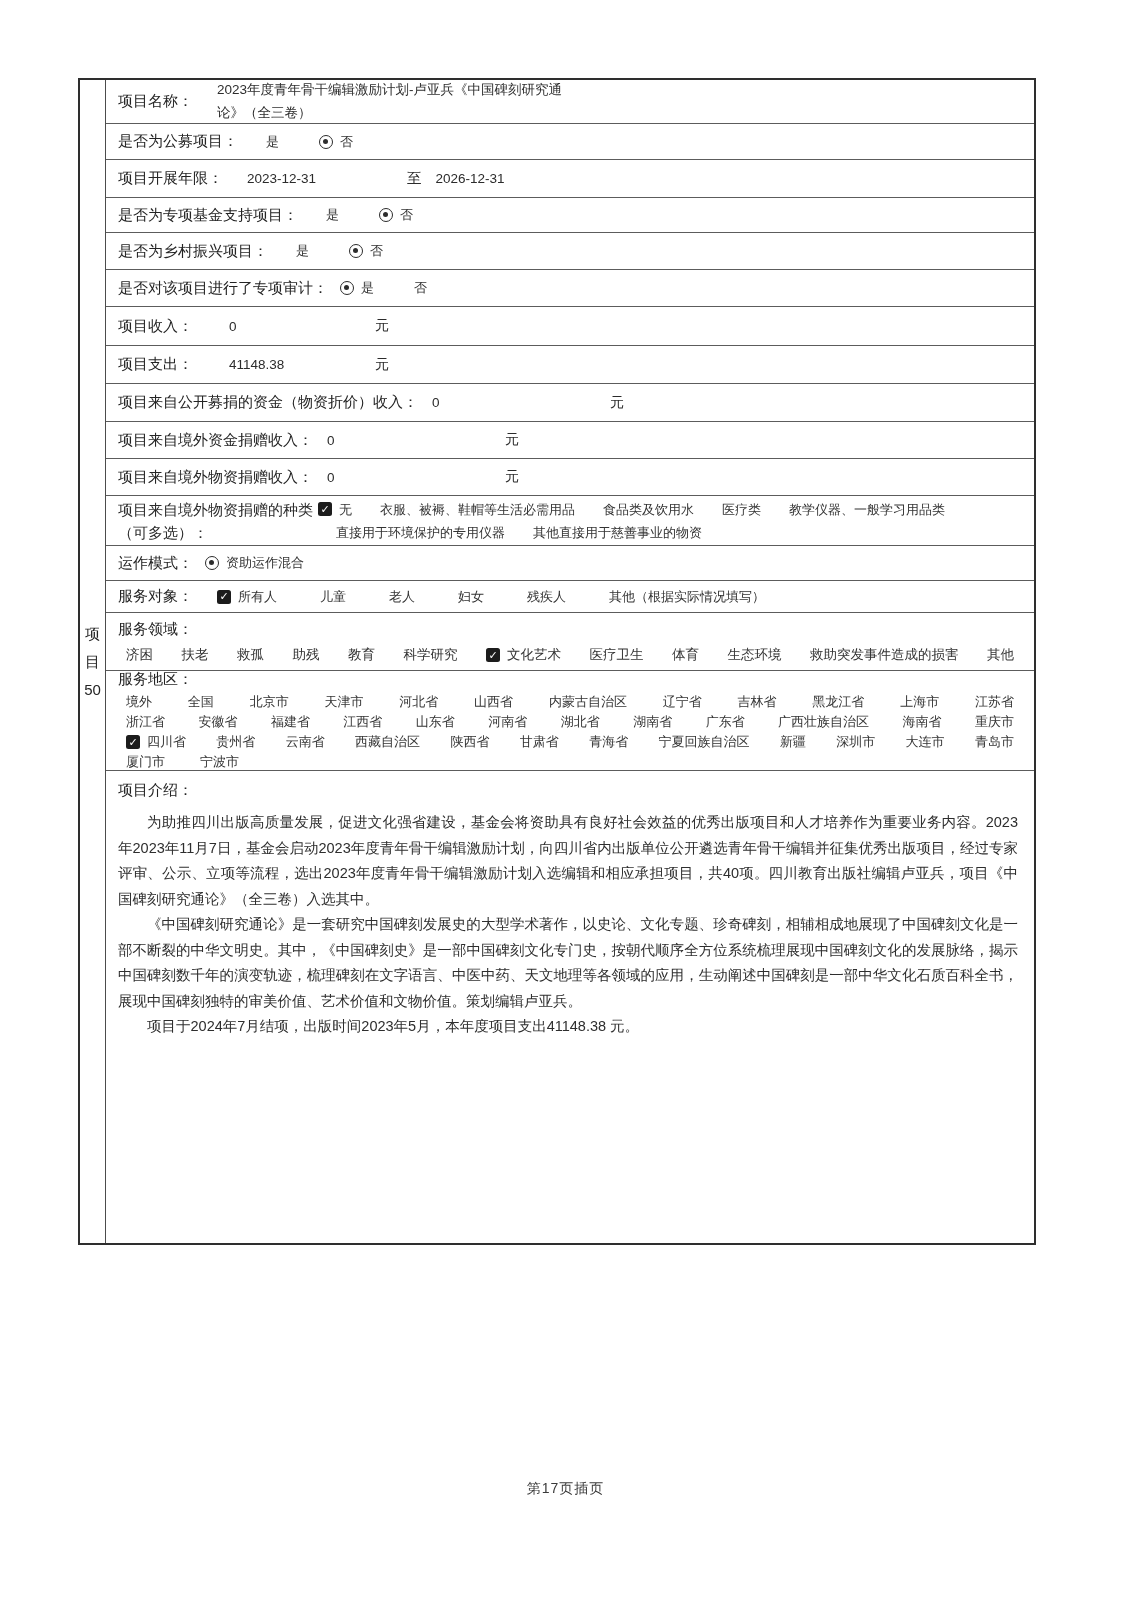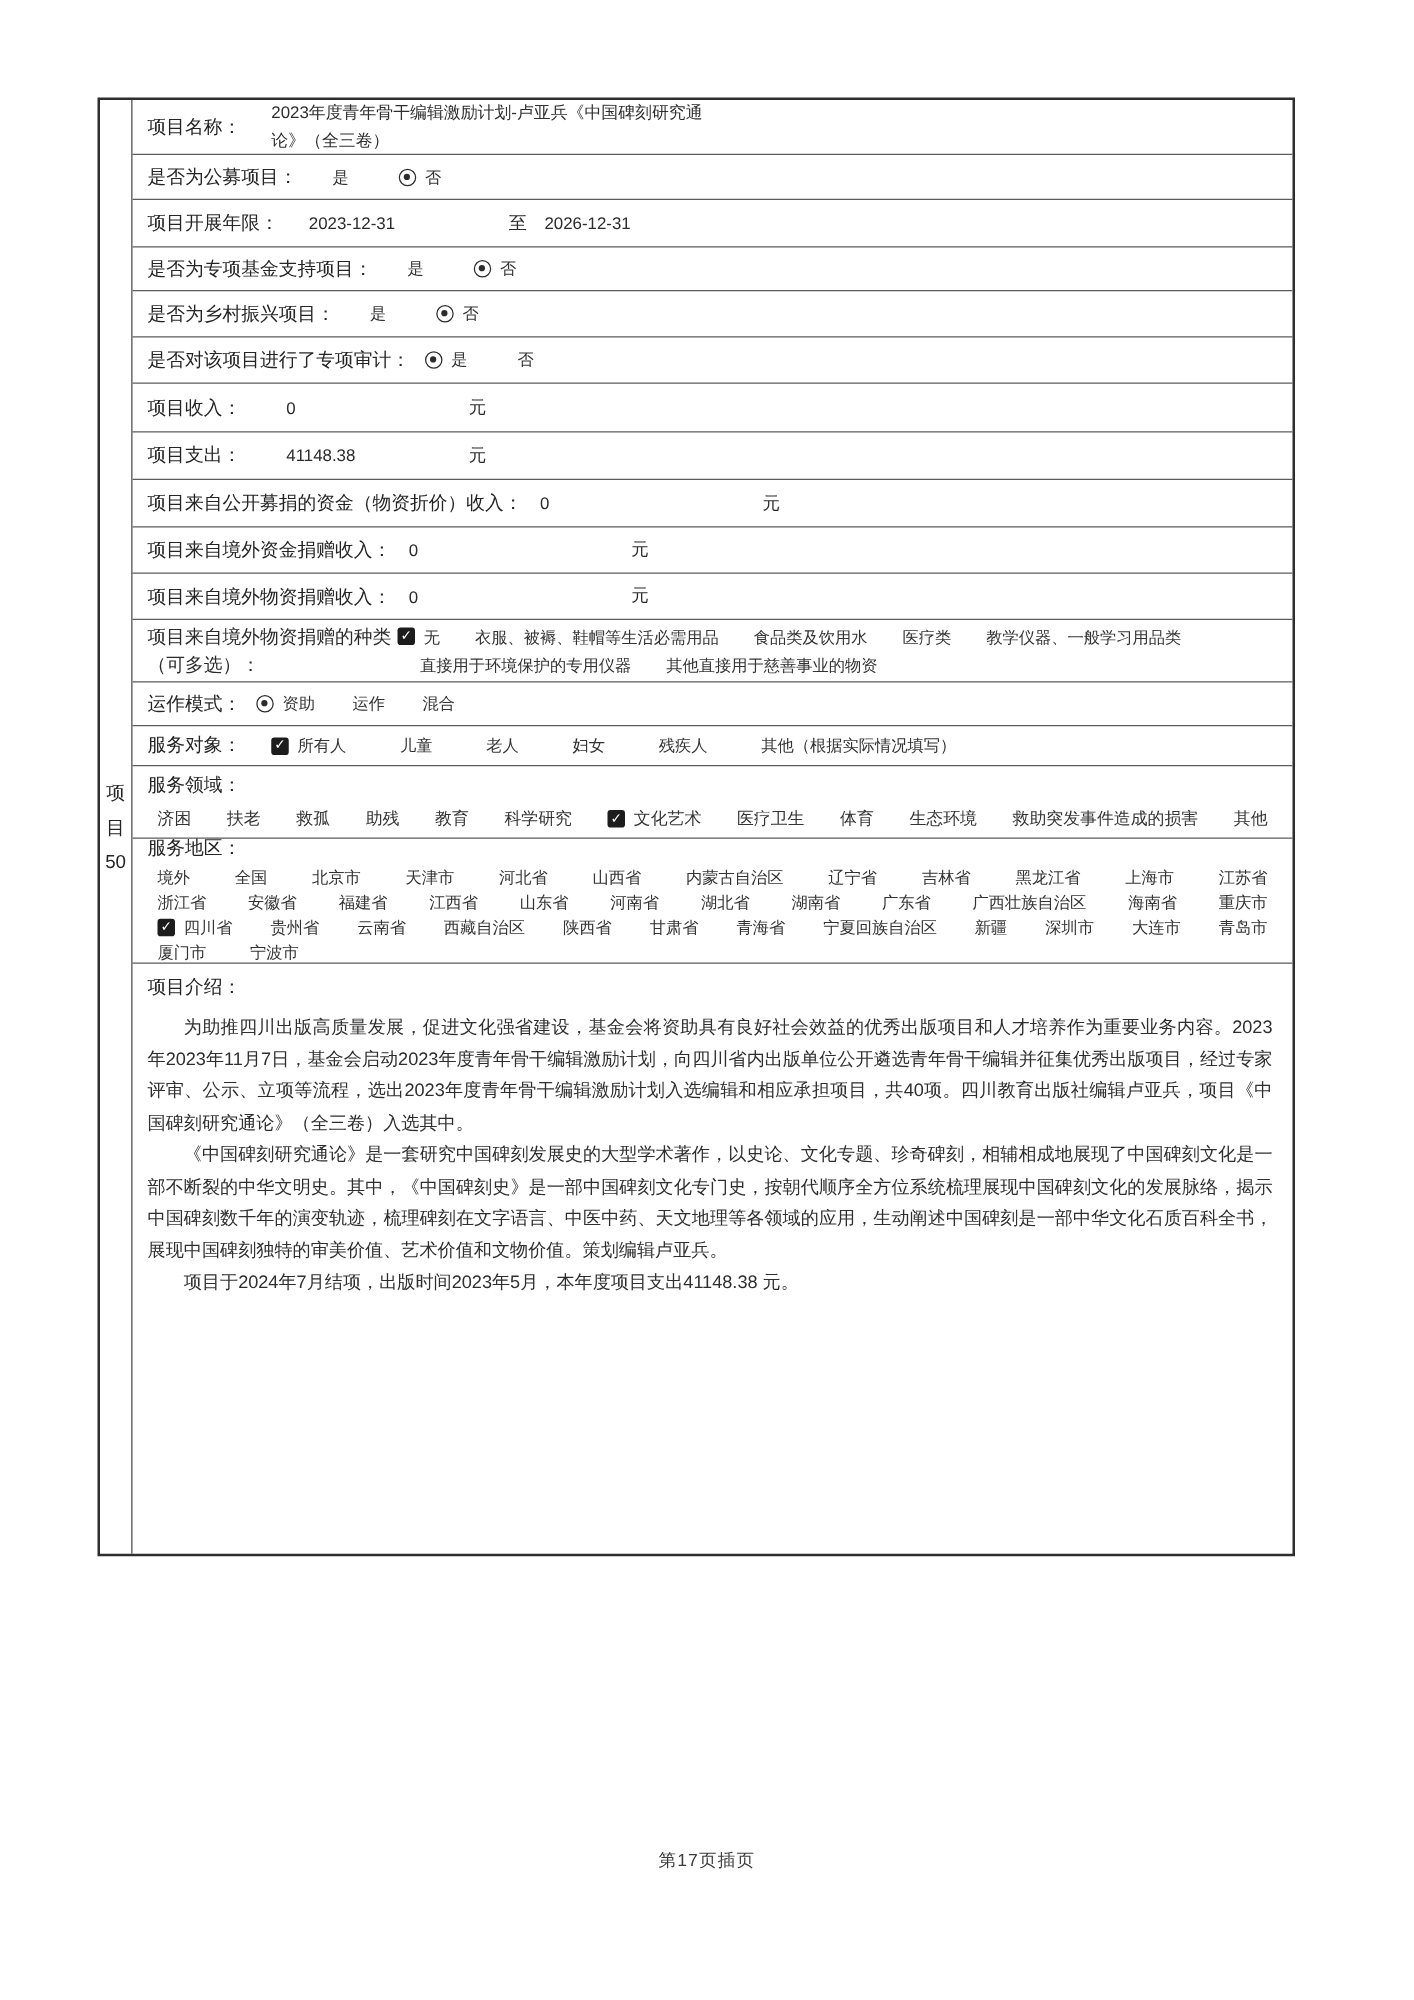--- a/index.html
+++ b/index.html
@@ -22,21 +22,21 @@
   .rows{flex:1;display:flex;flex-direction:column;min-width:0;}
   .row{
     border-bottom:1px solid #5c5c5c;box-sizing:border-box;flex-shrink:0;
     display:flex;align-items:center;padding-left:12px;font-size:15px;
   }
   .row:last-child{border-bottom:none;flex:1;}
   .lbl{white-space:nowrap;color:#242424;}
   .name-val{margin-left:24px;max-width:352px;font-size:13.5px;line-height:1.7;color:#2e2e2e;}
   .opts{display:flex;align-items:center;font-size:13px;color:#333;}
   .opt{display:inline-flex;align-items:center;white-space:nowrap;}
-  .gap28{gap:28px;} .gap30{gap:30px;} .gap32{gap:43px;padding-left:12px;} .gap40{gap:40px;} .gap55{gap:35px;}
+  .gap28{gap:28px;} .gap30{} .gap32{gap:43px;padding-left:12px;} .gap40{gap:40px;} .gap55{gap:35px;}
   .ml28{margin-left:28px;} .ml12{margin-left:12px;}
   .just{justify-content:space-between;}
   .radio{
     display:inline-block;width:14px;height:14px;border:1.6px solid #2c2c2c;border-radius:50%;
     position:relative;margin-right:7px;box-sizing:border-box;flex-shrink:0;background:#fff;
   }
   .radio::after{
     content:"";position:absolute;left:3px;top:3px;width:5px;height:5px;
     background:#2c2c2c;border-radius:50%;
   }

